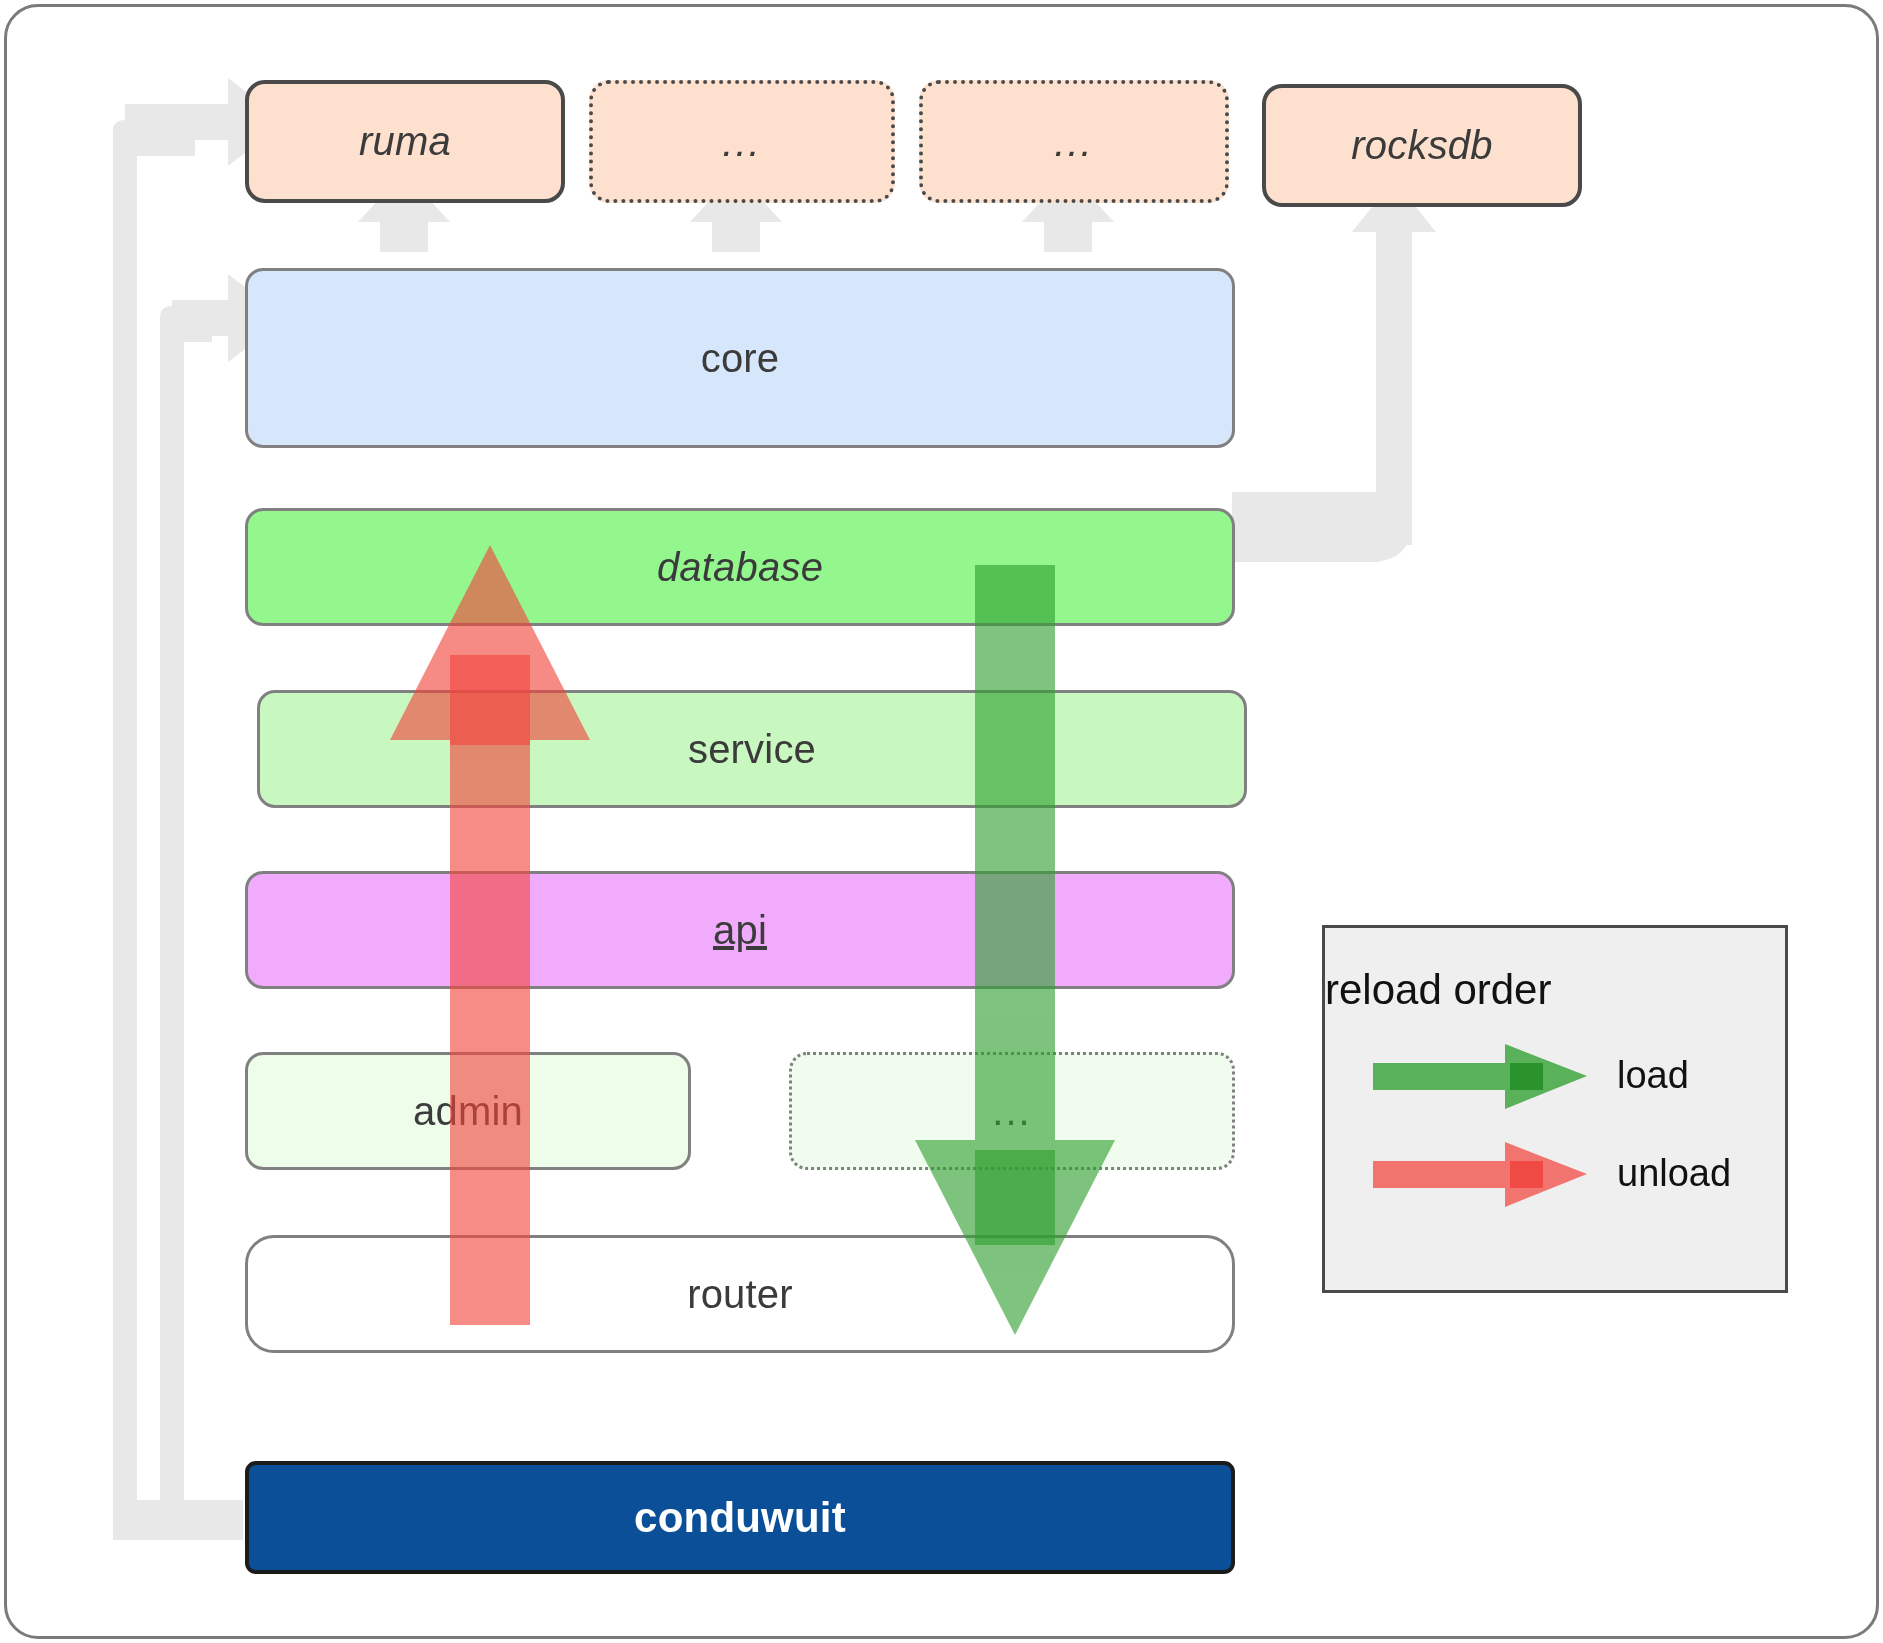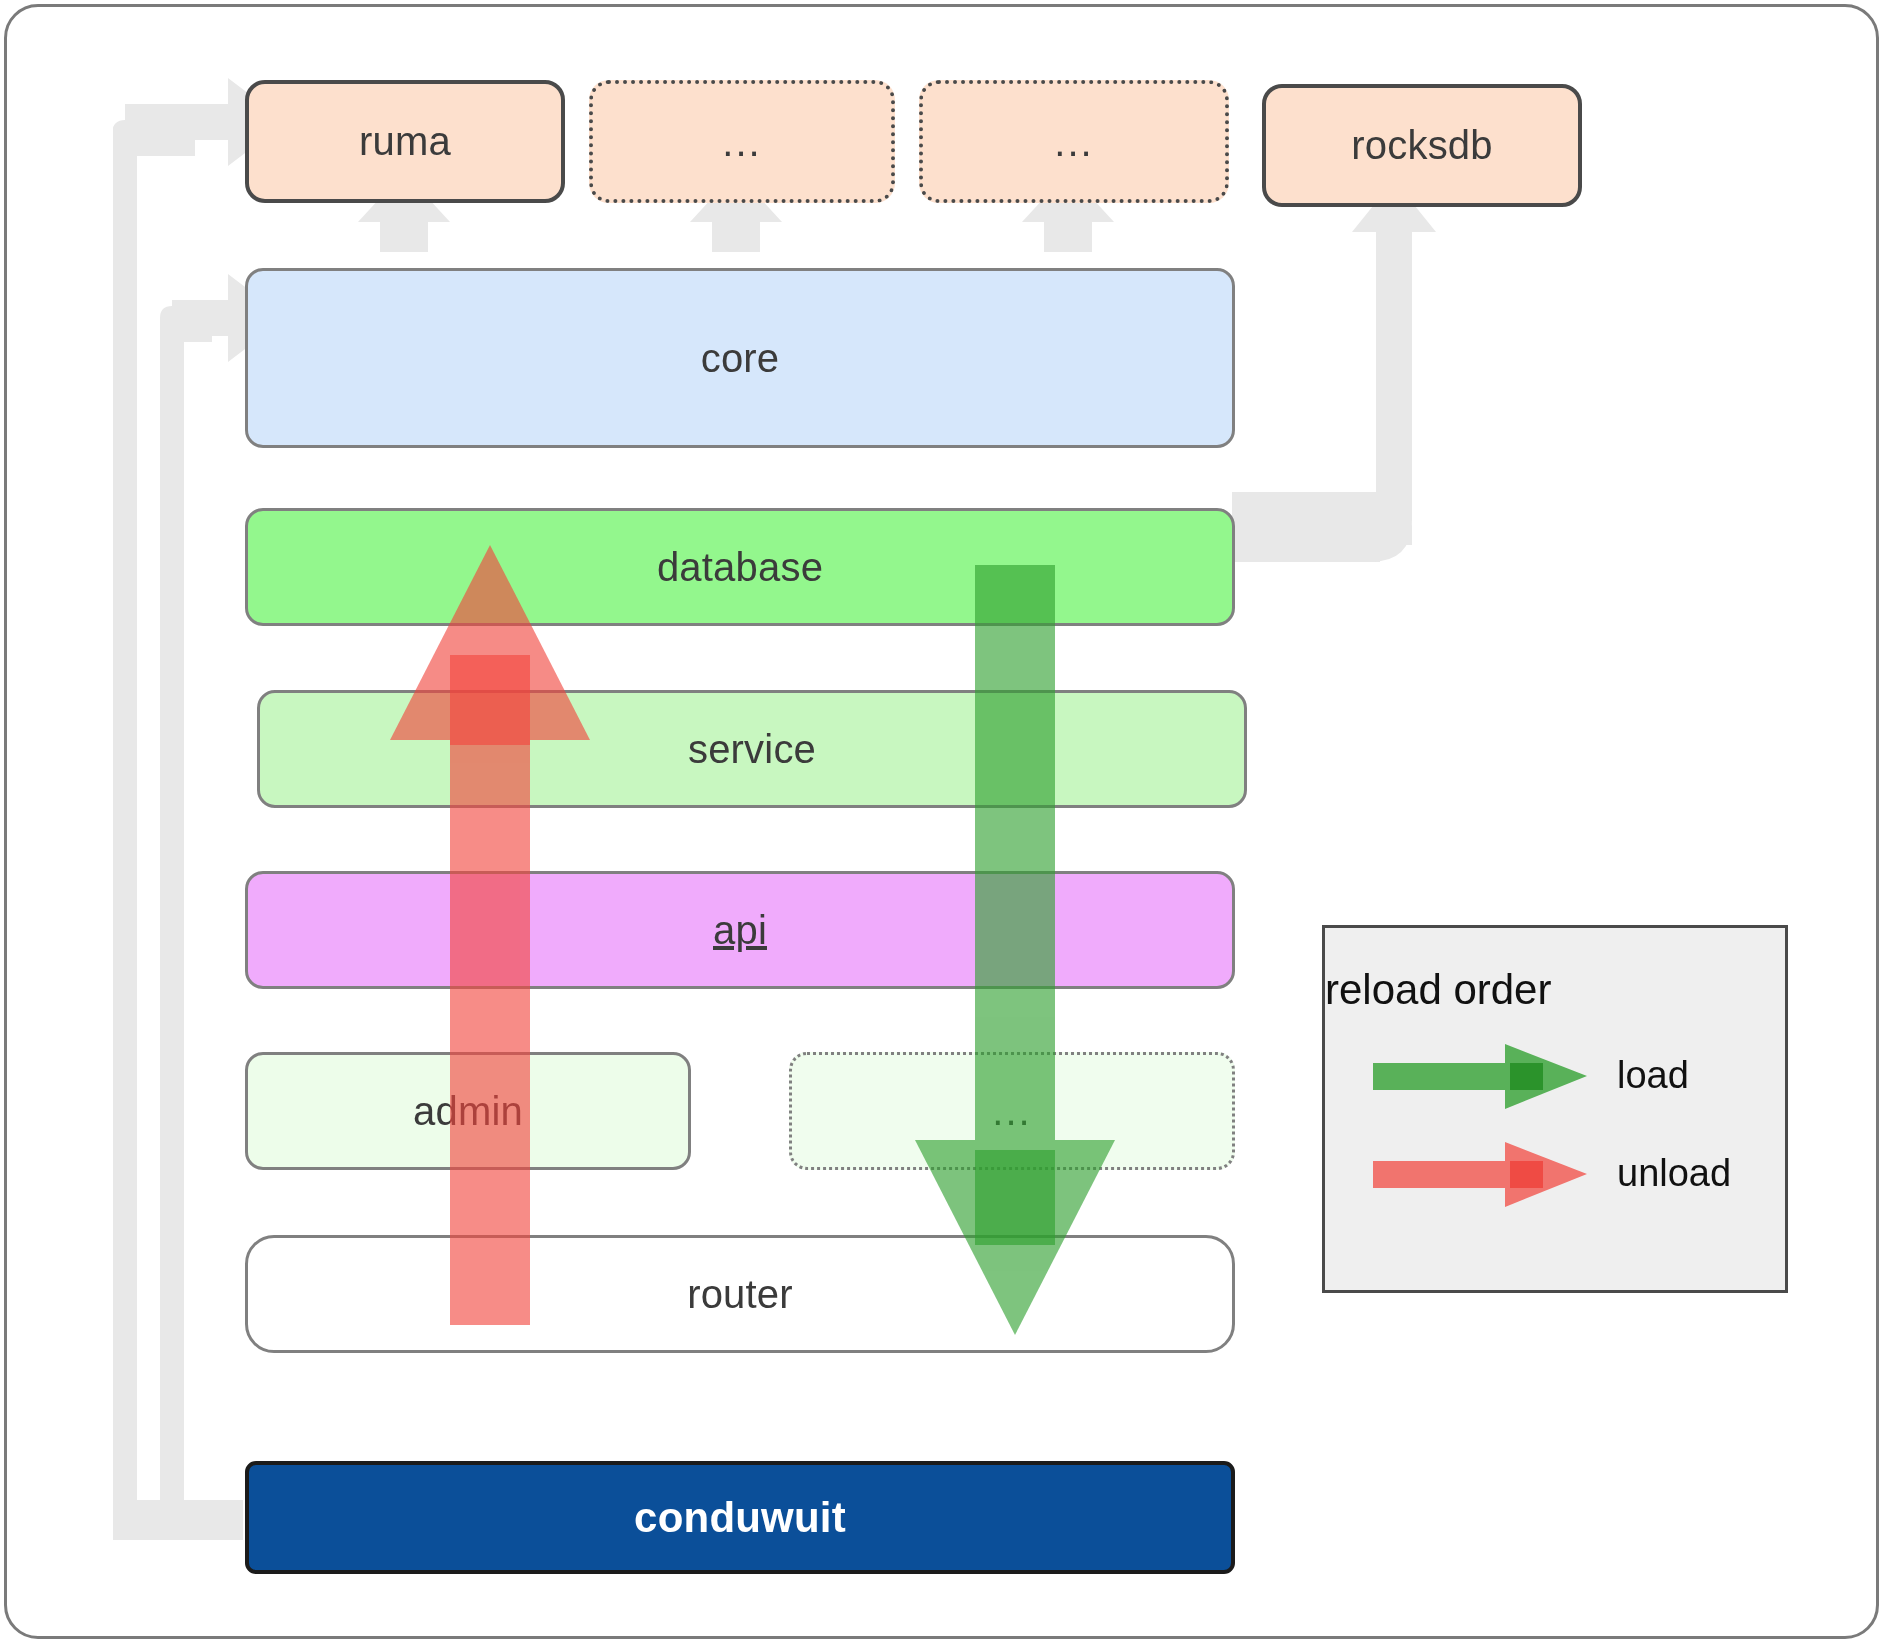--- a/index.html
+++ b/index.html
@@ -36,33 +36,34 @@
     letter-spacing:.2px;
   }
   .node .lbl{pointer-events:none;}
 
   
   .dep{
     background:#fde0cd;
     border:4px solid #4a4a4a;
     border-radius:20px;
     height:123px;
+    font-style:italic;
   }
   .dep.dotted{
     border:4px dotted #4a4a4a;
   }
   .dots{font-size:40px;line-height:0.2;letter-spacing:2px;color:#3b3b3b;}
 
   
   .layer{
     border:3px solid #808080;
     border-radius:18px;
   }
   .layer.core{background:#d6e7fb;}
-  .layer.database{background:#93f78d;}
+  .layer.database{background:#93f78d;font-style:italic;}
   .layer.service{background:#c8f7c0;}
   .layer.api{background:#f0abfc;text-decoration:underline;}
   .layer.admin{background:#edfdea;}
   .layer.ellipsis{background:#f0fdee;border:3px dotted #808080;}
   .layer.router{background:#ffffff;border-radius:29px;}
 
   .conduwuit{
     background:#0b4f99;
     border:4px solid #1b1b1b;
     border-radius:11px;

